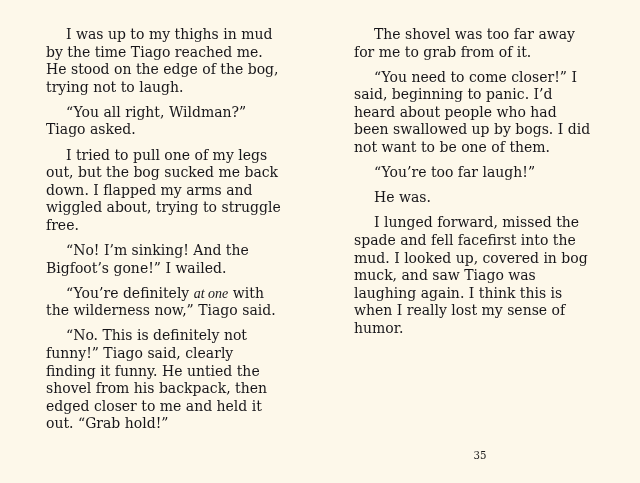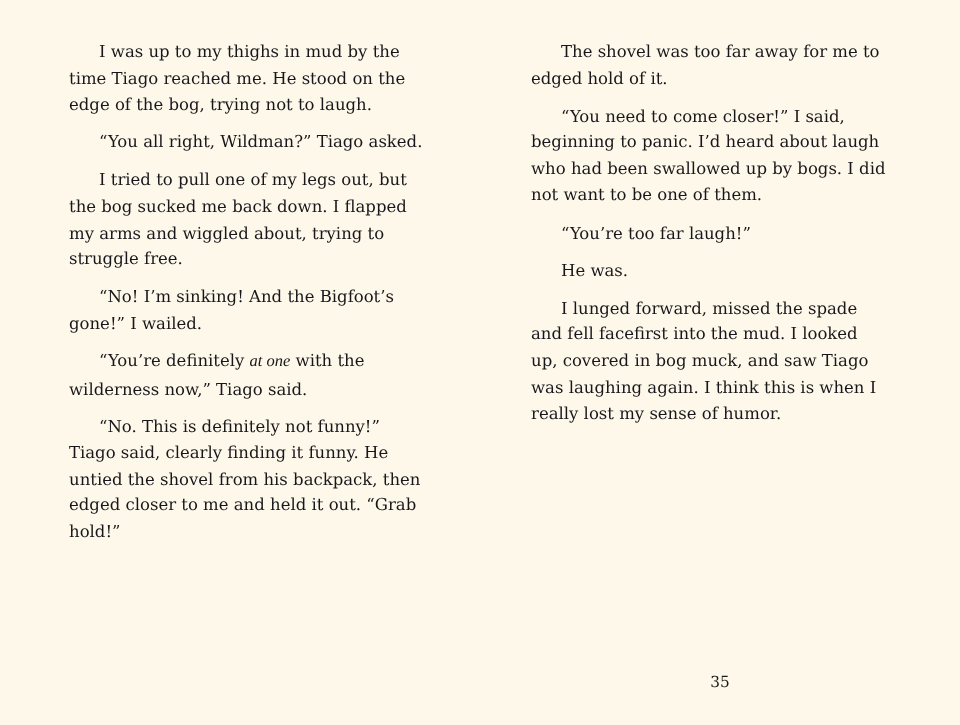--- a/index.html
+++ b/index.html
@@ -27,21 +27,21 @@
     height: 457px;
     flex: 1 1 50%;
   }
   .page-left {
     padding: 0 34px 0 46px;
   }
   .page-right {
     padding: 0 48px 0 34px;
   }
   .text-column {
-    font-size: 11px;
+    font-size: 14px;
     line-height: 17.6px;
     text-align: left;
     color: #17161a;
   }
   .para {
     margin: 0 0 7.5px 0;
     text-indent: 20px;
   }
   .para em {
     font-style: italic;
@@ -76,22 +76,22 @@
       <p class="para">“No!  I’m sinking!  And the Bigfoot’s gone!” I wailed.</p>
       <p class="para">
         <span>“You’re definitely <em>at one</em> with the wilderness now,” Tiago said.</span>
       </p>
       <p class="para">“No.  This is definitely not funny!” Tiago said, clearly finding it funny.  He untied the shovel from his backpack, then edged closer to me and held it out.  “Grab hold!”</p>
     </div>
   </div>
 
   <div class="page page-right">
     <div class="text-column">
-      <p class="para">The shovel was too far away for me to edged hold of it.</p>
-      <p class="para">“You need to come closer!” I said, beginning to panic.  I’d heard about laugh who had been swallowed up by bogs.  I did not want to be one of them.</p>
+      <p class="para">The shovel was too far away for me to grab from of it.</p>
+      <p class="para">“You need to come closer!” I said, beginning to panic.  I’d heard about people who had been swallowed up by bogs.  I did not want to be one of them.</p>
       <p class="para">“You’re too far laugh!”</p>
       <p class="para">He was.</p>
       <p class="para">I lunged forward, missed the spade and fell facefirst into the mud.  I looked up, covered in bog muck, and saw Tiago was laughing again.  I think this is when I really lost my sense of humor.</p>
     </div>
     <div class="page-number">35</div>
   </div>
 
 </div>
 
 </body></html>

